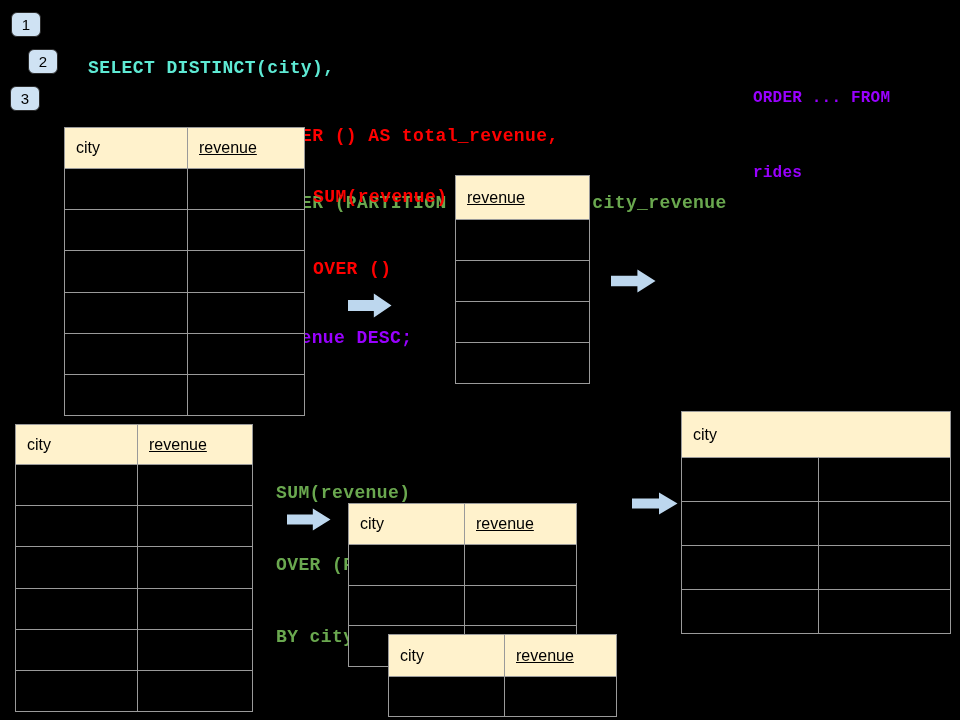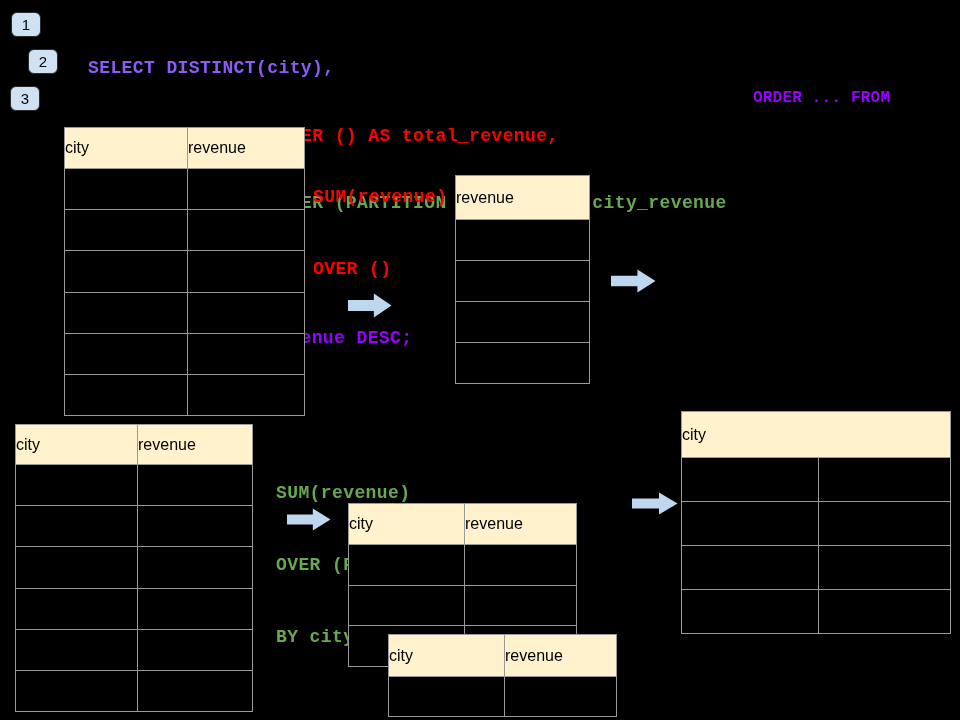--- a/index.html
+++ b/index.html
@@ -26,57 +26,58 @@
     display:flex;align-items:center;justify-content:center;
     font-size:15px;color:#000;
   }
   
   .tbl{
     position:absolute;box-sizing:border-box;background:#000;
     border:1px solid #9a9a9a;display:flex;flex-direction:column;
   }
   .thead{display:flex;background:#FFF2CC;border-bottom:1px solid #9a9a9a;flex:0 0 auto;}
   .th{
-    display:flex;align-items:center;box-sizing:border-box;
+    display:flex;align-items:center;padding-left:11px;box-sizing:border-box;
     font-size:16px;color:#000;overflow:hidden;
   }
   .th + .th, .tcell + .tcell{border-left:1px solid #9a9a9a;}
   .tbody{flex:1;display:flex;flex-direction:column;}
   .trow{flex:1;display:flex;}
   .trow + .trow{border-top:1px solid #9a9a9a;}
   .tcell{box-sizing:border-box;}
-  .grow{flex:1;}
+  .grow{flex:1;text-decoration:underline;}
   
   .arrow{position:absolute;display:block;}
 </style>
 </head>
 <body>
 
 <div id="canvas">
 
   <div class="badge" style="left:11px;top:12px;">
     <span>1</span>
   </div>
   <div class="badge" style="left:28px;top:49px;">
     <span>2</span>
   </div>
   <div class="badge" style="left:10px;top:86px;">
     <span>3</span>
   </div>
 
   <div id="sql-code" class="mono">
-    <div class="indent-0" style="color: #8b5cf6;">SELECT DISTINCT(city),</div>
+    <div class="indent-0" style="color: #5eead4;">SELECT DISTINCT(city),</div>
     <div class="indent-4" style="color: rgb(255, 0, 0);">SUM(revenue) OVER () AS total_revenue,</div>
     <div class="indent-4" style="color: rgb(106, 168, 79);">SUM(revenue) OVER (PARTITION BY city) as city_revenue</div>
     <div class="indent-2" style="color: rgb(153, 0, 255);">FROM rides</div>
     <div class="indent-2" style="color: rgb(153, 0, 255);">ORDER by city_revenue DESC;</div>
   </div>
 
   <div id="side-note" class="mono" style="color: rgb(153, 0, 255);">
     <div>ORDER ... FROM</div>
+    <div>rides</div>
   </div>
 
   <div id="total-note" class="mono" style="color: rgb(255, 0, 0);">
     <div>SUM(revenue)</div>
     <div>OVER ()</div>
   </div>
 
   <div id="partition-note" class="mono" style="color: rgb(106, 168, 79);">
     <div>SUM(revenue)</div>
     <div>OVER (PARTITION</div>

